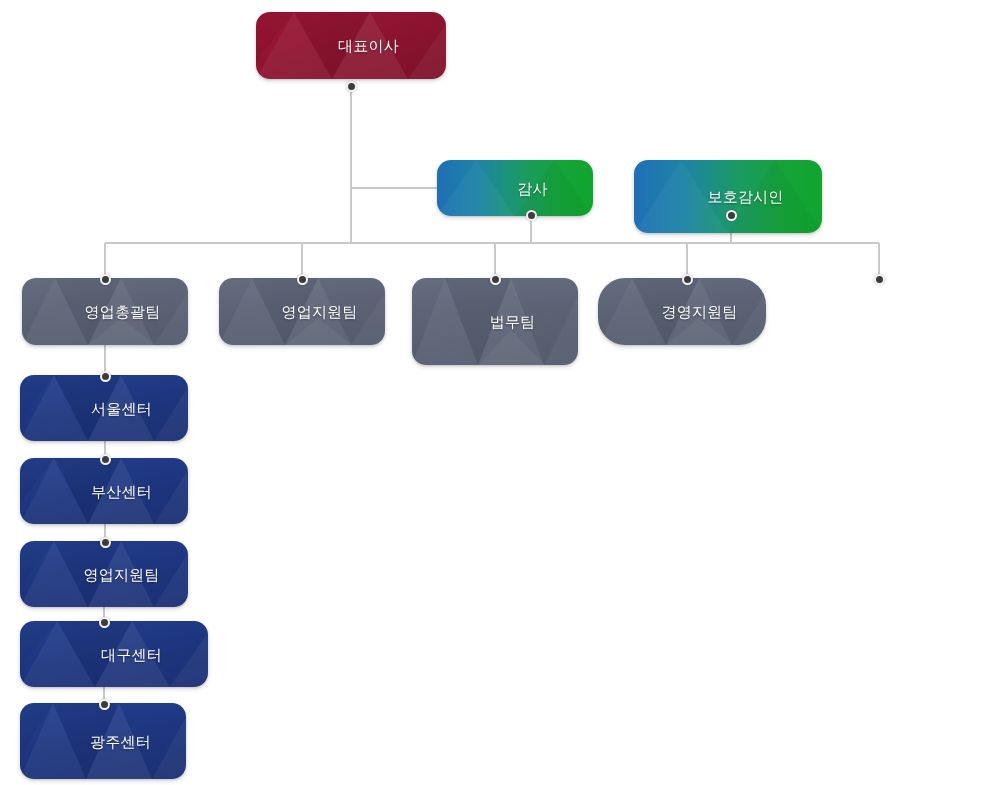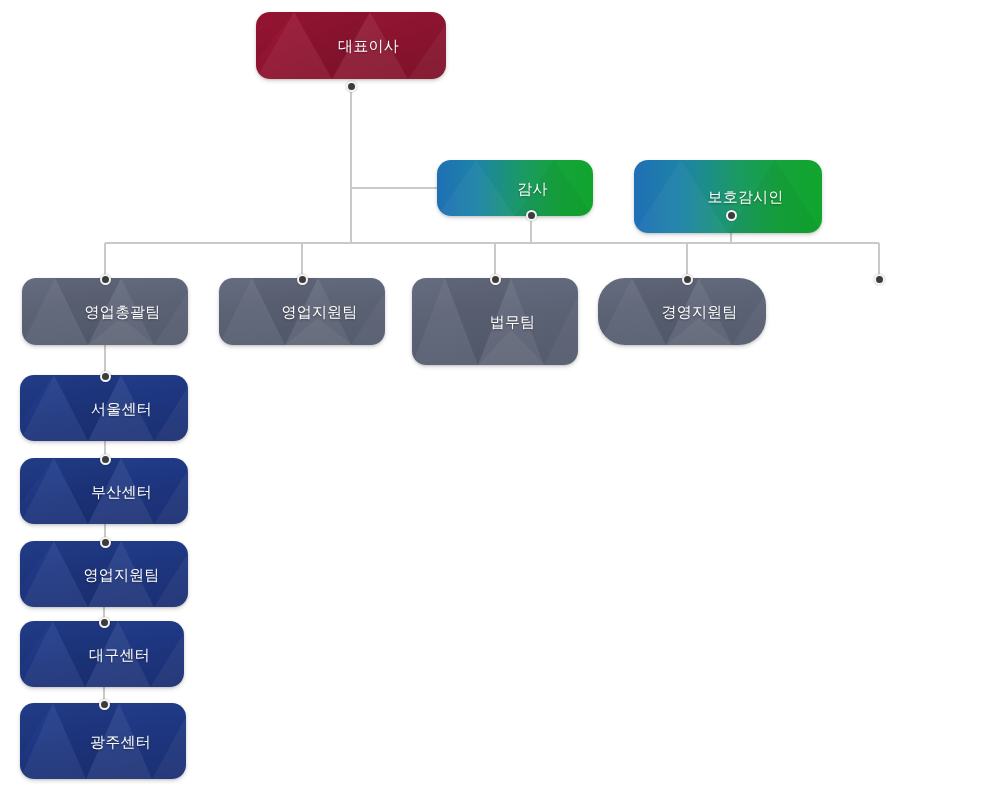--- a/index.html
+++ b/index.html
@@ -219,21 +219,21 @@
     <svg class="facets" viewBox="0 0 168 66" preserveAspectRatio="none">
       <polygon points="0,66 34,0 68,66" fill="#ffffff" opacity="0.055"></polygon>
       <polygon points="68,66 101,0 134,66" fill="#ffffff" opacity="0.07"></polygon>
       <polygon points="34,0 101,0 68,66" fill="#000000" opacity="0.06"></polygon>
       <polygon points="134,66 168,12 168,66" fill="#ffffff" opacity="0.05"></polygon>
       <polygon points="0,0 34,0 0,46" fill="#000000" opacity="0.05"></polygon>
     </svg>
     <span class="node-label">영업지원팀</span>
   </div>
 
-  <div class="node theme-navy" style="left:20px; top:621px; width:164px; height:66px;">
+  <div class="node theme-navy" style="left:20px; top:621px; width:188px; height:66px;">
     <svg class="facets" viewBox="0 0 166 66" preserveAspectRatio="none">
       <polygon points="0,66 33,0 66,66" fill="#ffffff" opacity="0.05"></polygon>
       <polygon points="66,66 99,0 132,66" fill="#ffffff" opacity="0.07"></polygon>
       <polygon points="33,0 99,0 66,66" fill="#000000" opacity="0.07"></polygon>
       <polygon points="132,66 166,12 166,66" fill="#ffffff" opacity="0.05"></polygon>
       <polygon points="0,0 33,0 0,46" fill="#000000" opacity="0.05"></polygon>
     </svg>
     <span class="node-label">대구센터</span>
   </div>
 

